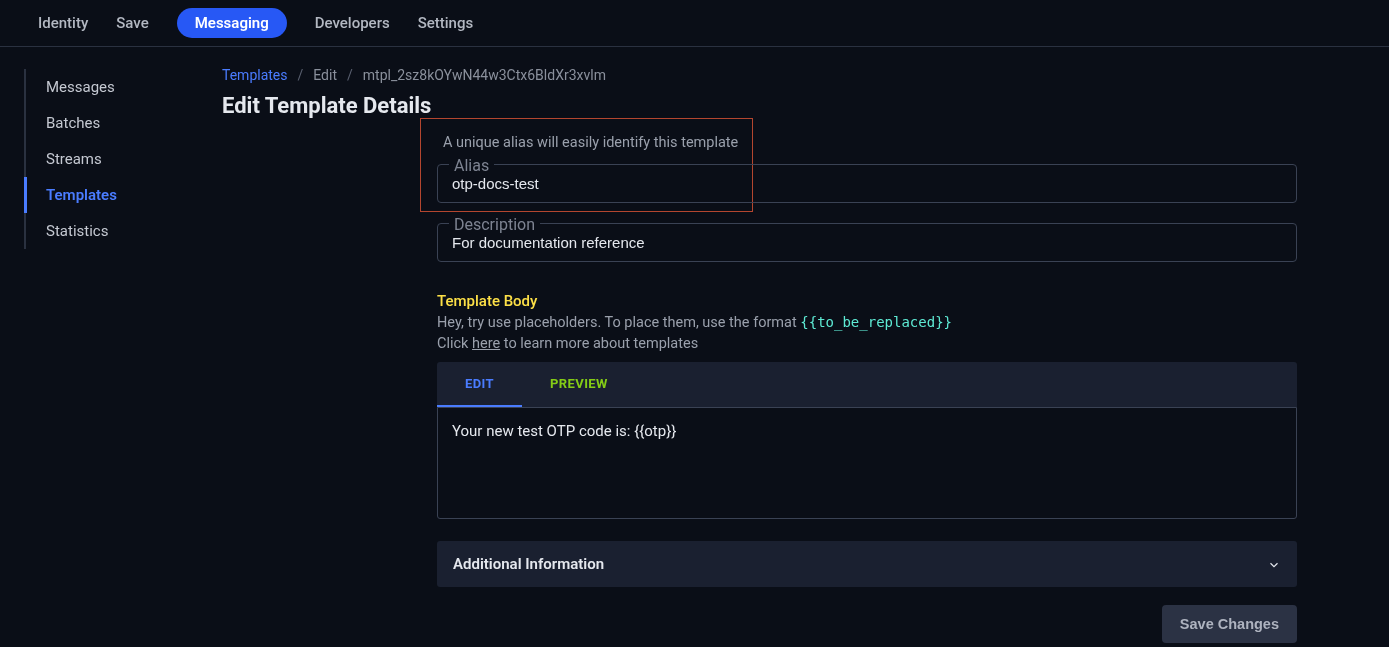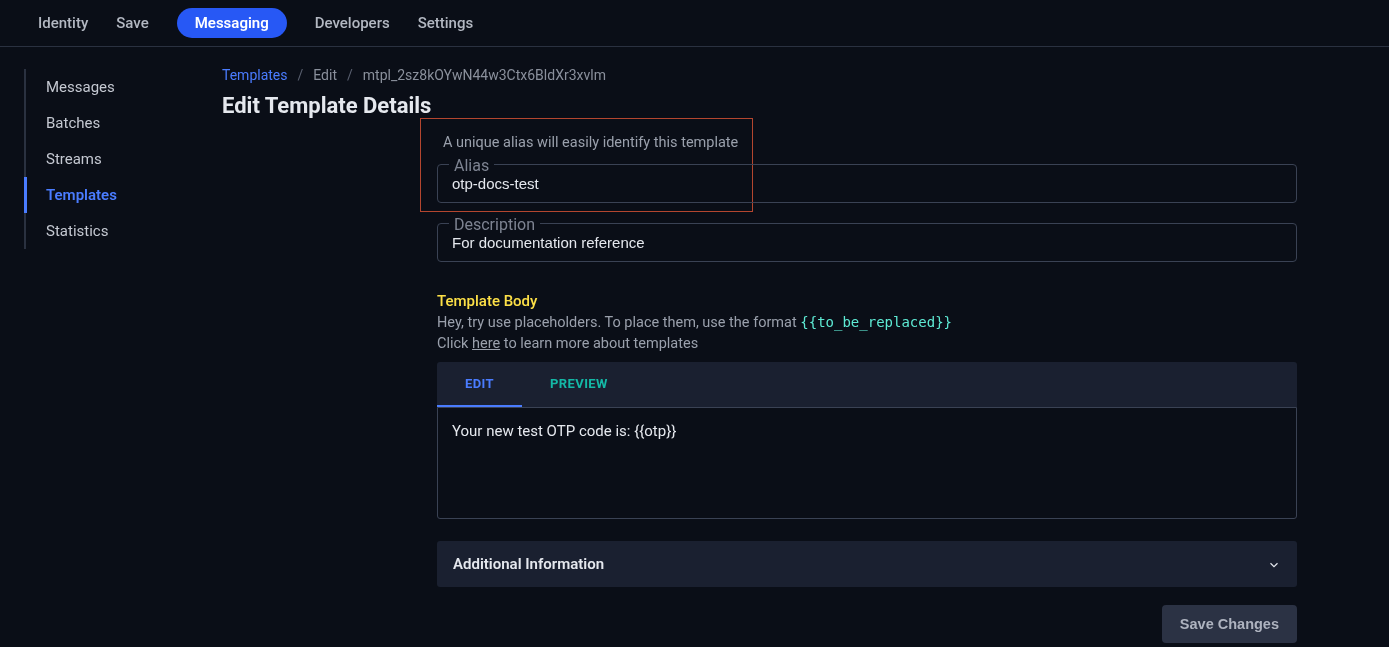--- a/index.html
+++ b/index.html
@@ -165,21 +165,21 @@
       display: flex;
       background: #1a2030;
       border-radius: 3px 3px 0 0;
       margin-top: 10px;
     }
     .tab {
       padding: 14px 28px;
       font-size: 13px;
       font-weight: 700;
       letter-spacing: 0.4px;
-      color: #14b8a6;
+      color: #84cc16;
       cursor: pointer;
     }
     .tab.active {
       color: #4a7cff;
       border-bottom: 2px solid #4a7cff;
     }
     .body-editor {
       width: 100%;
       min-height: 112px;
       background: transparent;

